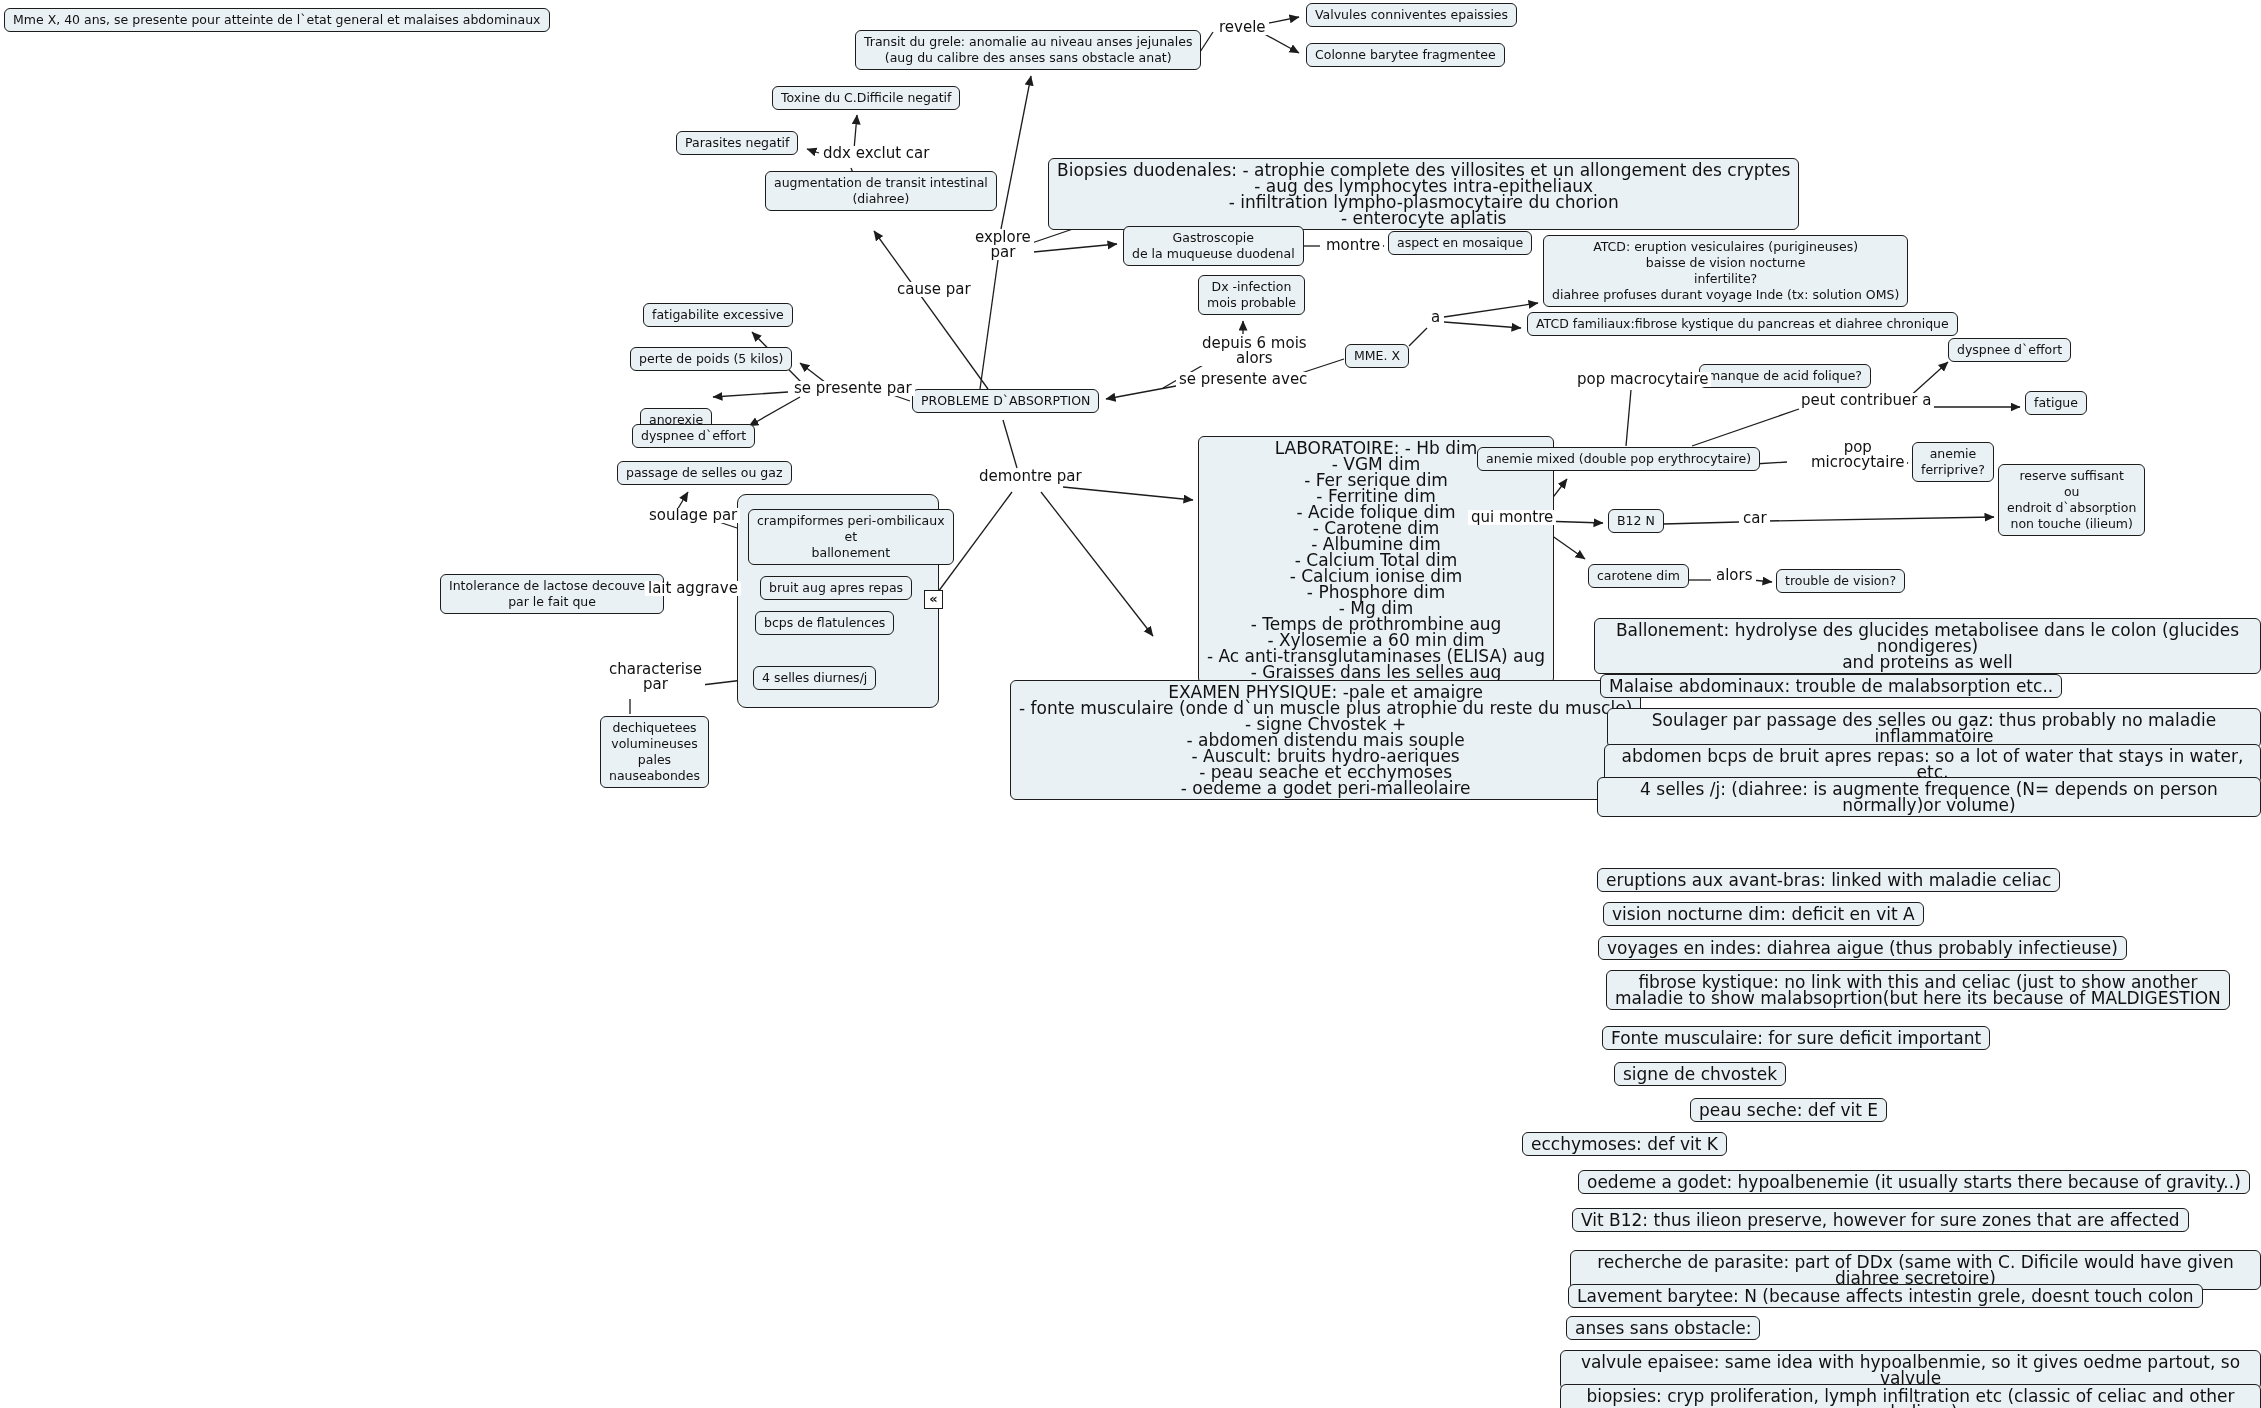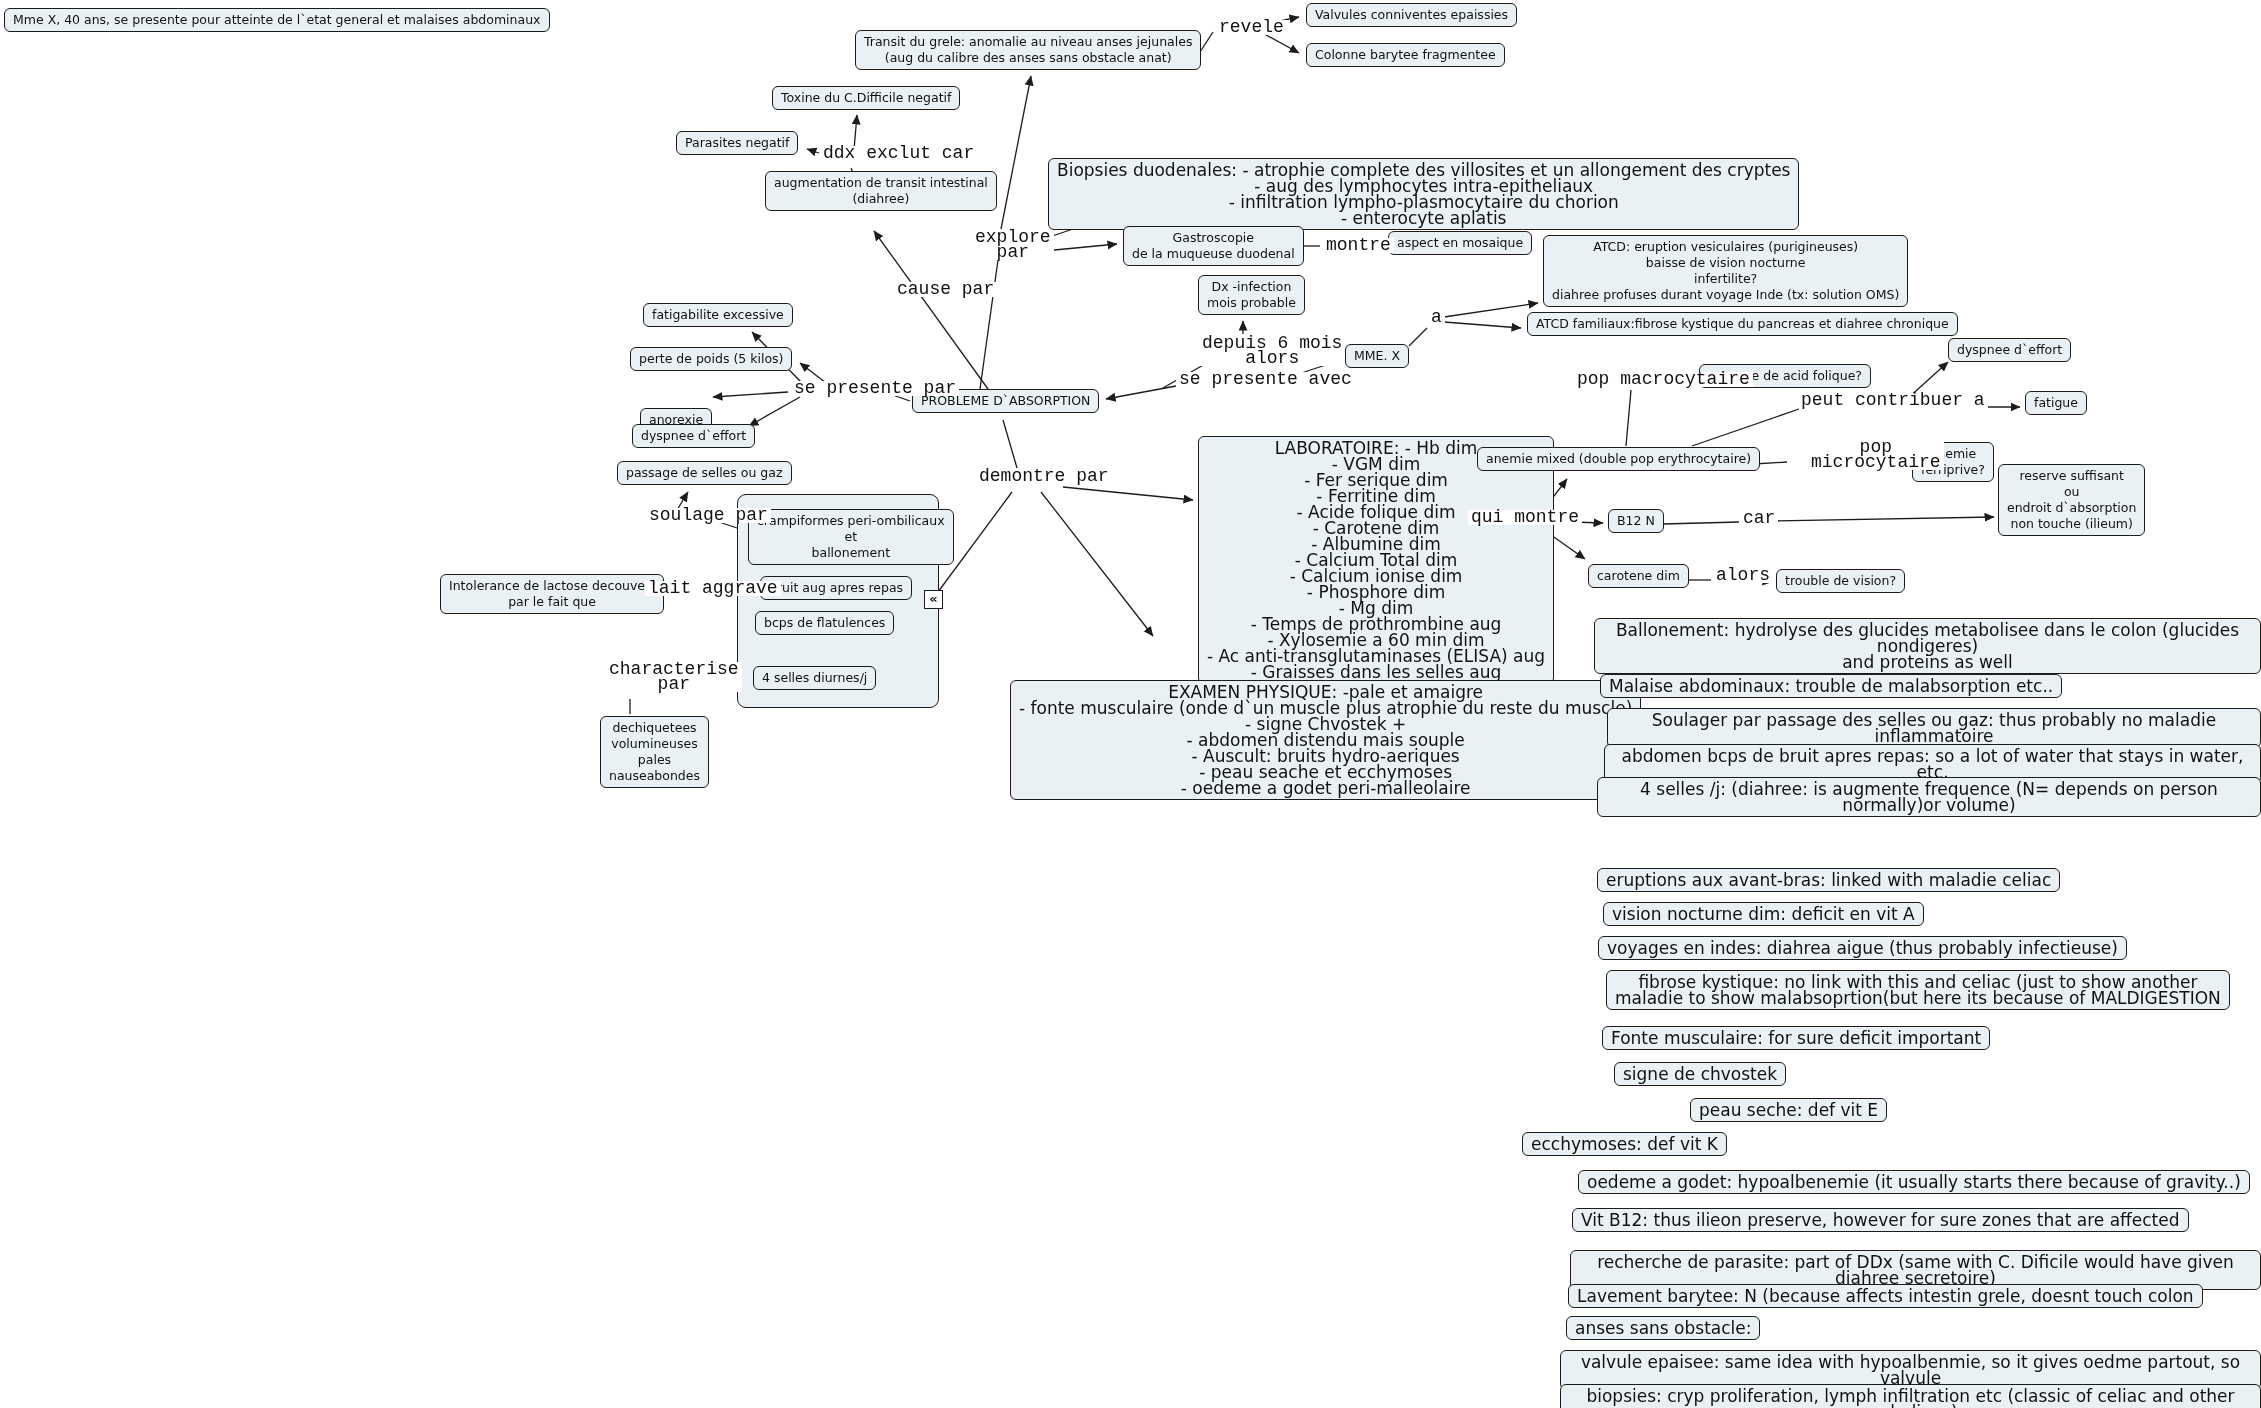--- a/index.html
+++ b/index.html
@@ -5,22 +5,22 @@
   html,body{margin:0;padding:0;background:#ffffff;}
   .canvas{position:relative;width:2261px;height:1408px;background:#ffffff;overflow:hidden;
           font-family:"DejaVu Sans", sans-serif;color:#111;}
   svg.wires{position:absolute;left:0;top:0;z-index:0;}
   .node{position:absolute;z-index:2;background:#eaf1f4;border:1.5px solid #1c1c1c;border-radius:6px;
         padding:3px 8px;font-size:12.5px;line-height:16px;text-align:center;white-space:pre-line;
         box-sizing:border-box;}
   .node.small-font{font-size:17px;margin-top:40px;}
   .group{position:absolute;z-index:1;background:#eaf1f4;border:1.5px solid #1c1c1c;border-radius:9px;}
   .note{z-index:2;}
-  .elabel{position:absolute;z-index:3;background:#ffffff;font-size:18px;line-height:15px;
-          padding:0 3px;white-space:pre-line;text-align:center;font-family:Liberation Mono, monospace;}
+  .elabel{position:absolute;z-index:3;background:#ffffff;font-size:15px;line-height:15px;
+          padding:0 3px;white-space:pre-line;text-align:center;}
   .collapse{position:absolute;z-index:4;width:17px;height:17px;background:#ffffff;border:1px solid #1c1c1c;
             font-size:13px;font-weight:bold;text-align:center;line-height:15px;}
 </style>
 </head>
 <body>
 
 <div class="canvas">
 
   <svg class="wires" width="2261" height="1408">
     <defs>

